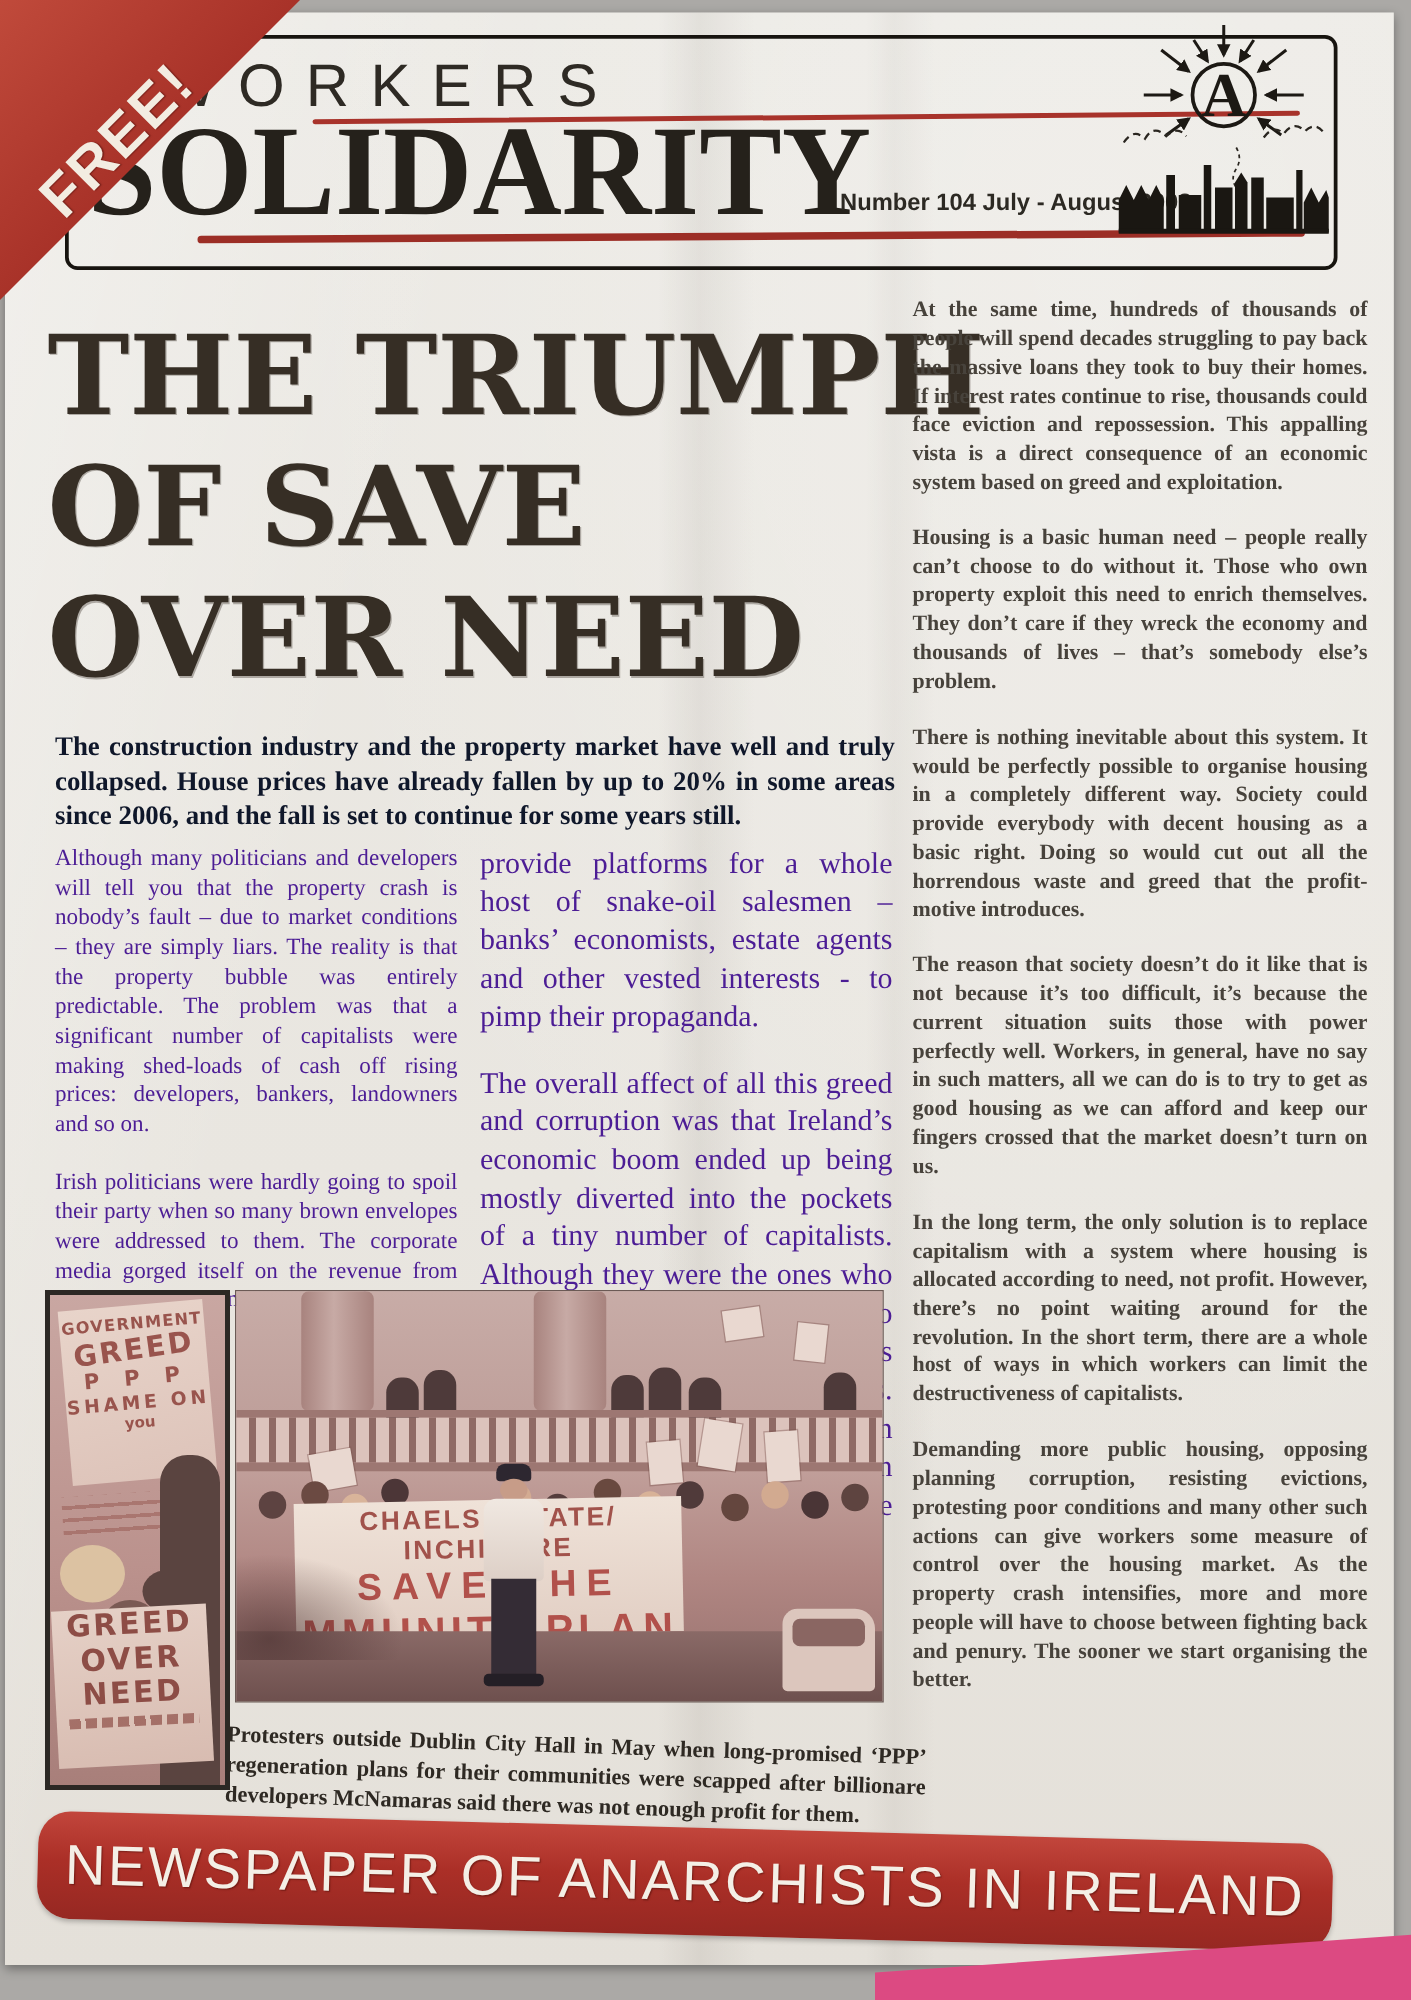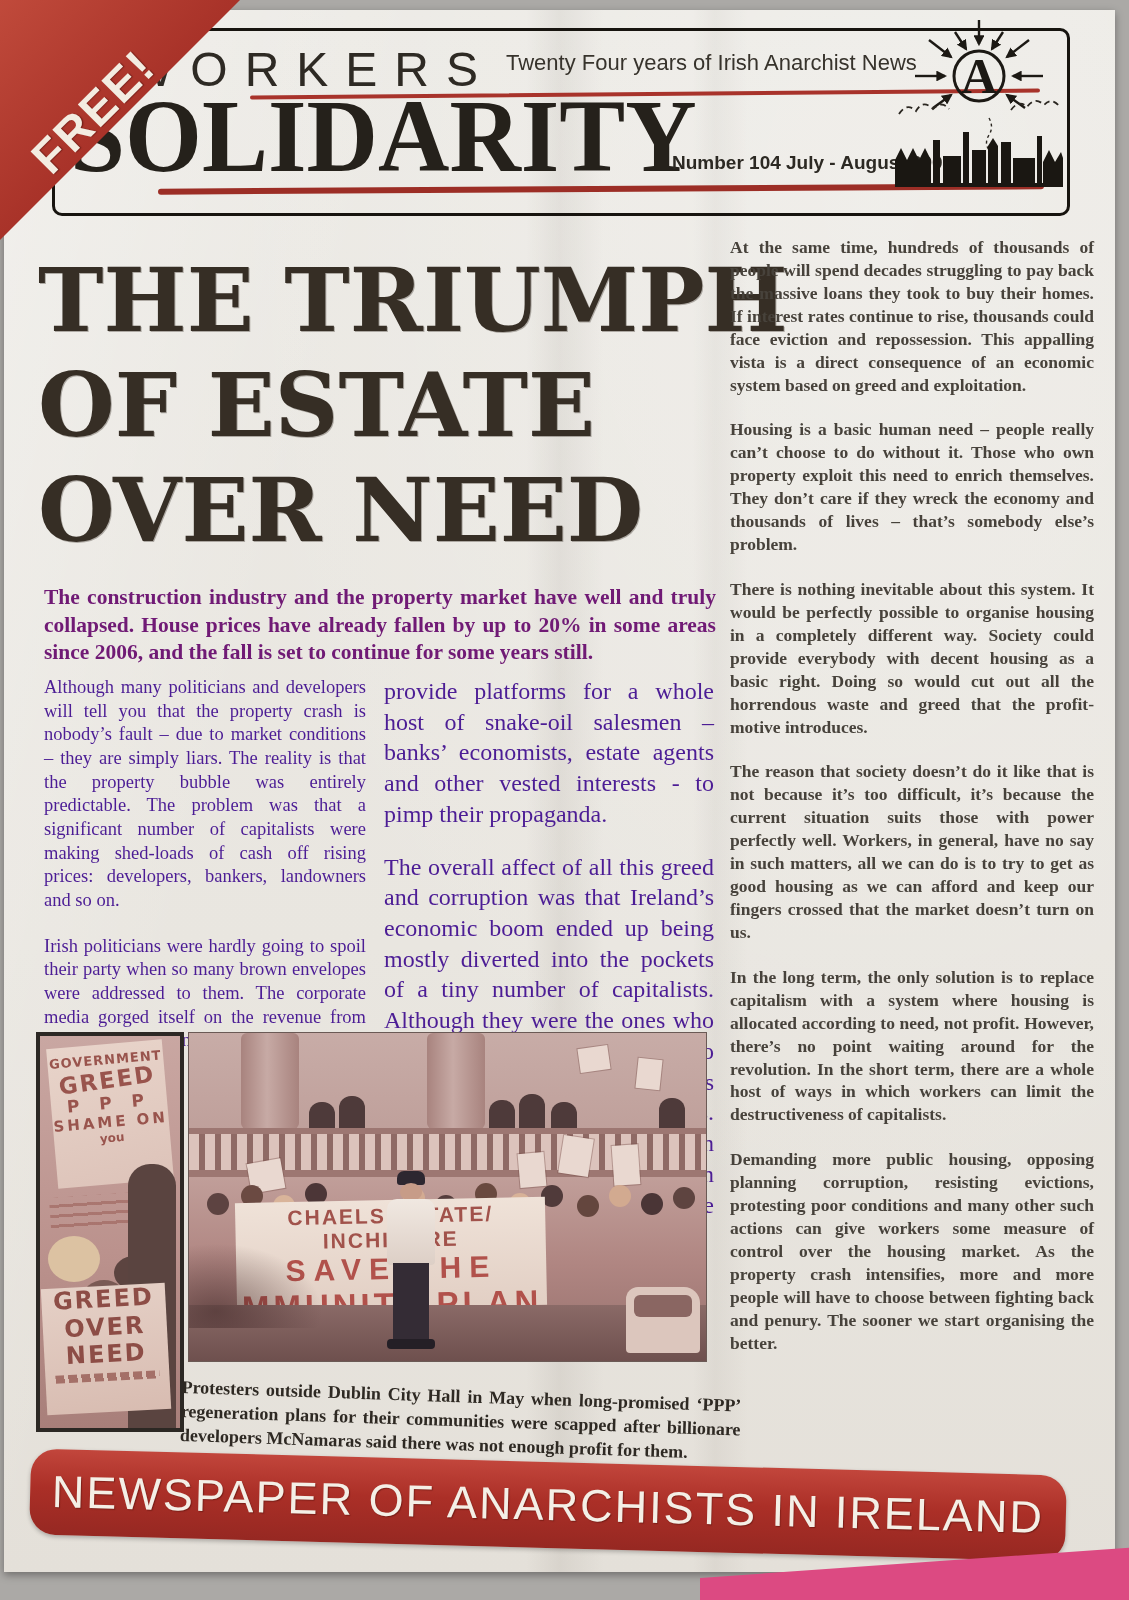--- a/index.html
+++ b/index.html
@@ -42,21 +42,21 @@
   .issue{position:absolute;left:672px;top:152px;font-family:"Liberation Sans",sans-serif;
     font-weight:700;font-size:19px;color:#2c2923;z-index:4;}
   .logo{position:absolute;left:893px;top:20px;width:172px;height:168px;z-index:4;}
 
   
   .headline{position:absolute;left:38px;top:248px;font-family:"DejaVu Serif",serif;
     font-weight:700;font-size:88px;line-height:105px;color:#362e25;
     text-shadow:1px 1px 0 rgba(54,46,37,.35);}
   .standfirst{position:absolute;left:44px;top:584px;width:672px;
     font-family:"Liberation Serif",serif;font-weight:700;font-size:21.5px;line-height:1.28;
-    color:#701a75;text-align:justify;}
+    color:#0f172a;text-align:justify;}
 
   
   .col{position:absolute;color:#4c1d95;text-align:justify;}
   .col p{margin:0 0 22px 0;}
   .col-left{left:44px;top:676px;width:322px;font-size:18.5px;line-height:1.28;}
   .col-mid{left:384px;top:676px;width:330px;font-size:24px;line-height:1.28;}
   .col-right{left:730px;top:236px;width:364px;font-size:17.5px;line-height:1.31;color:#47423b;font-weight:bold;}
   .byline{text-align:right;font-style:italic;font-size:20px;color:#38332c;
     margin-top:10px;padding-right:16px;}
 
@@ -144,21 +144,20 @@
     clip-path:polygon(0 62%,100% 10%,100% 100%,0 100%);background:#dc4a82;z-index:6;}
 </style>
 </head>
 <body>
 
 <div id="canvas">
   <div class="paper"></div>
 
   <div class="masthead-box"></div>
   <div class="workers">WORKERS</div>
-  <div class="tagline">Twenty Four years of Irish Anarchist News</div>
   <div class="tagline-rule"></div>
   <div class="solidarity">SOLIDARITY</div>
   <div class="main-rule"></div>
   <div class="issue">Number 104  July - August 2008</div>
 
   <svg class="logo" viewBox="0 0 172 168">
     <defs>
       <marker id="arr" viewBox="0 0 10 10" refX="8" refY="5" markerWidth="4.5" markerHeight="4.5" orient="auto">
         <path d="M0,0 L10,5 L0,10 z" fill="#1c1914"></path>
       </marker>
@@ -195,21 +194,21 @@
       <rect x="2" y="163" width="168" height="4"></rect>
     </g>
   </svg>
 
   <div class="free-corner">
     <div class="free-label">FREE!</div>
   </div>
 
   <div class="headline">
     <div>THE TRIUMPH</div>
-    <div>OF ESTATE</div>
+    <div>OF SAVE</div>
     <div>OVER NEED</div>
   </div>
   <div class="standfirst">The construction industry and the property market have well and truly collapsed.  House prices have already fallen by up to 20% in some areas since 2006, and the fall is set to continue for some years still.</div>
 
   <div class="col col-left">
     <p>Although many politicians and developers will tell you that the property crash is nobody’s fault – due to market conditions – they are simply liars.  The reality is that the property bubble was entirely predictable. The problem was that a significant number of capitalists were making shed-loads of cash off rising prices: developers, bankers, landowners and so on.</p>
     <p>Irish politicians were hardly going to spoil their party when so many brown envelopes were addressed to them.  The corporate media gorged itself on the revenue from property ads and, in return, were happy to</p>
   </div>
   <div class="col col-mid">
     <p>provide platforms for a whole host of snake-oil salesmen – banks’ economists, estate agents and other vested interests - to pimp their propaganda.</p>

